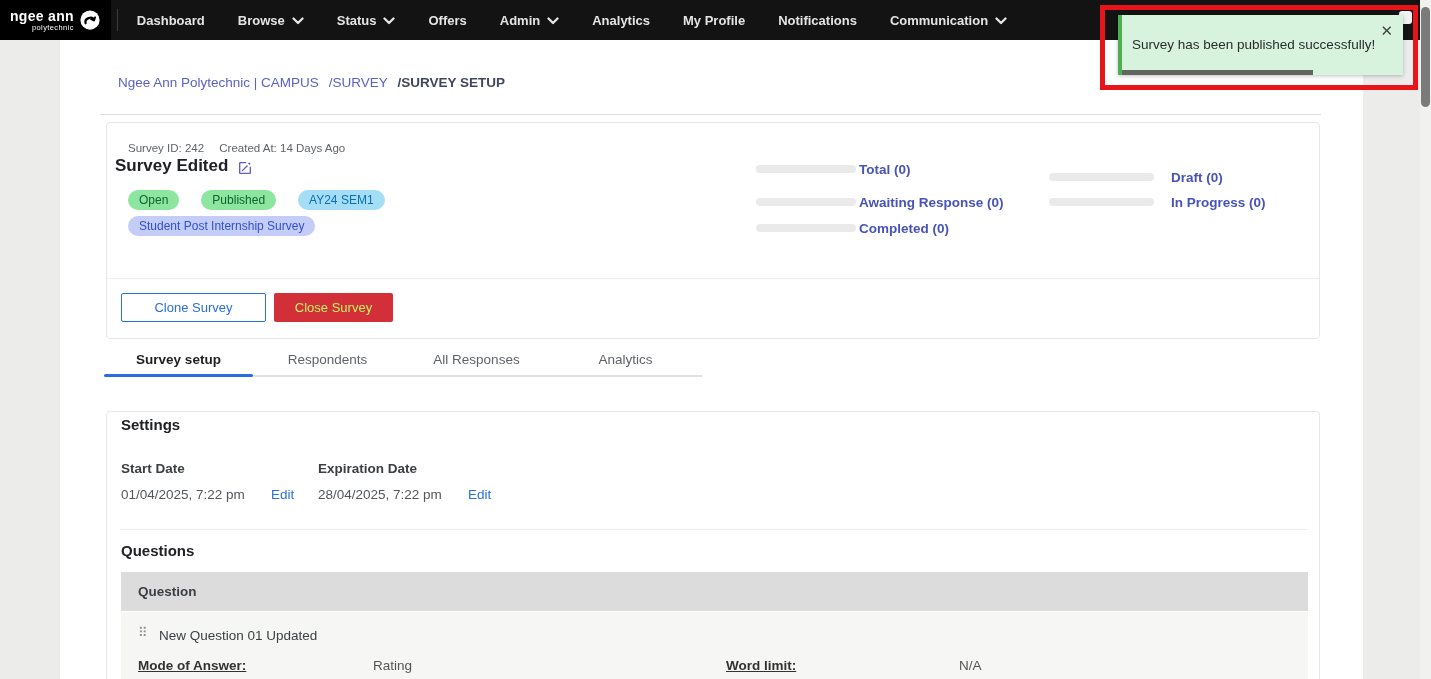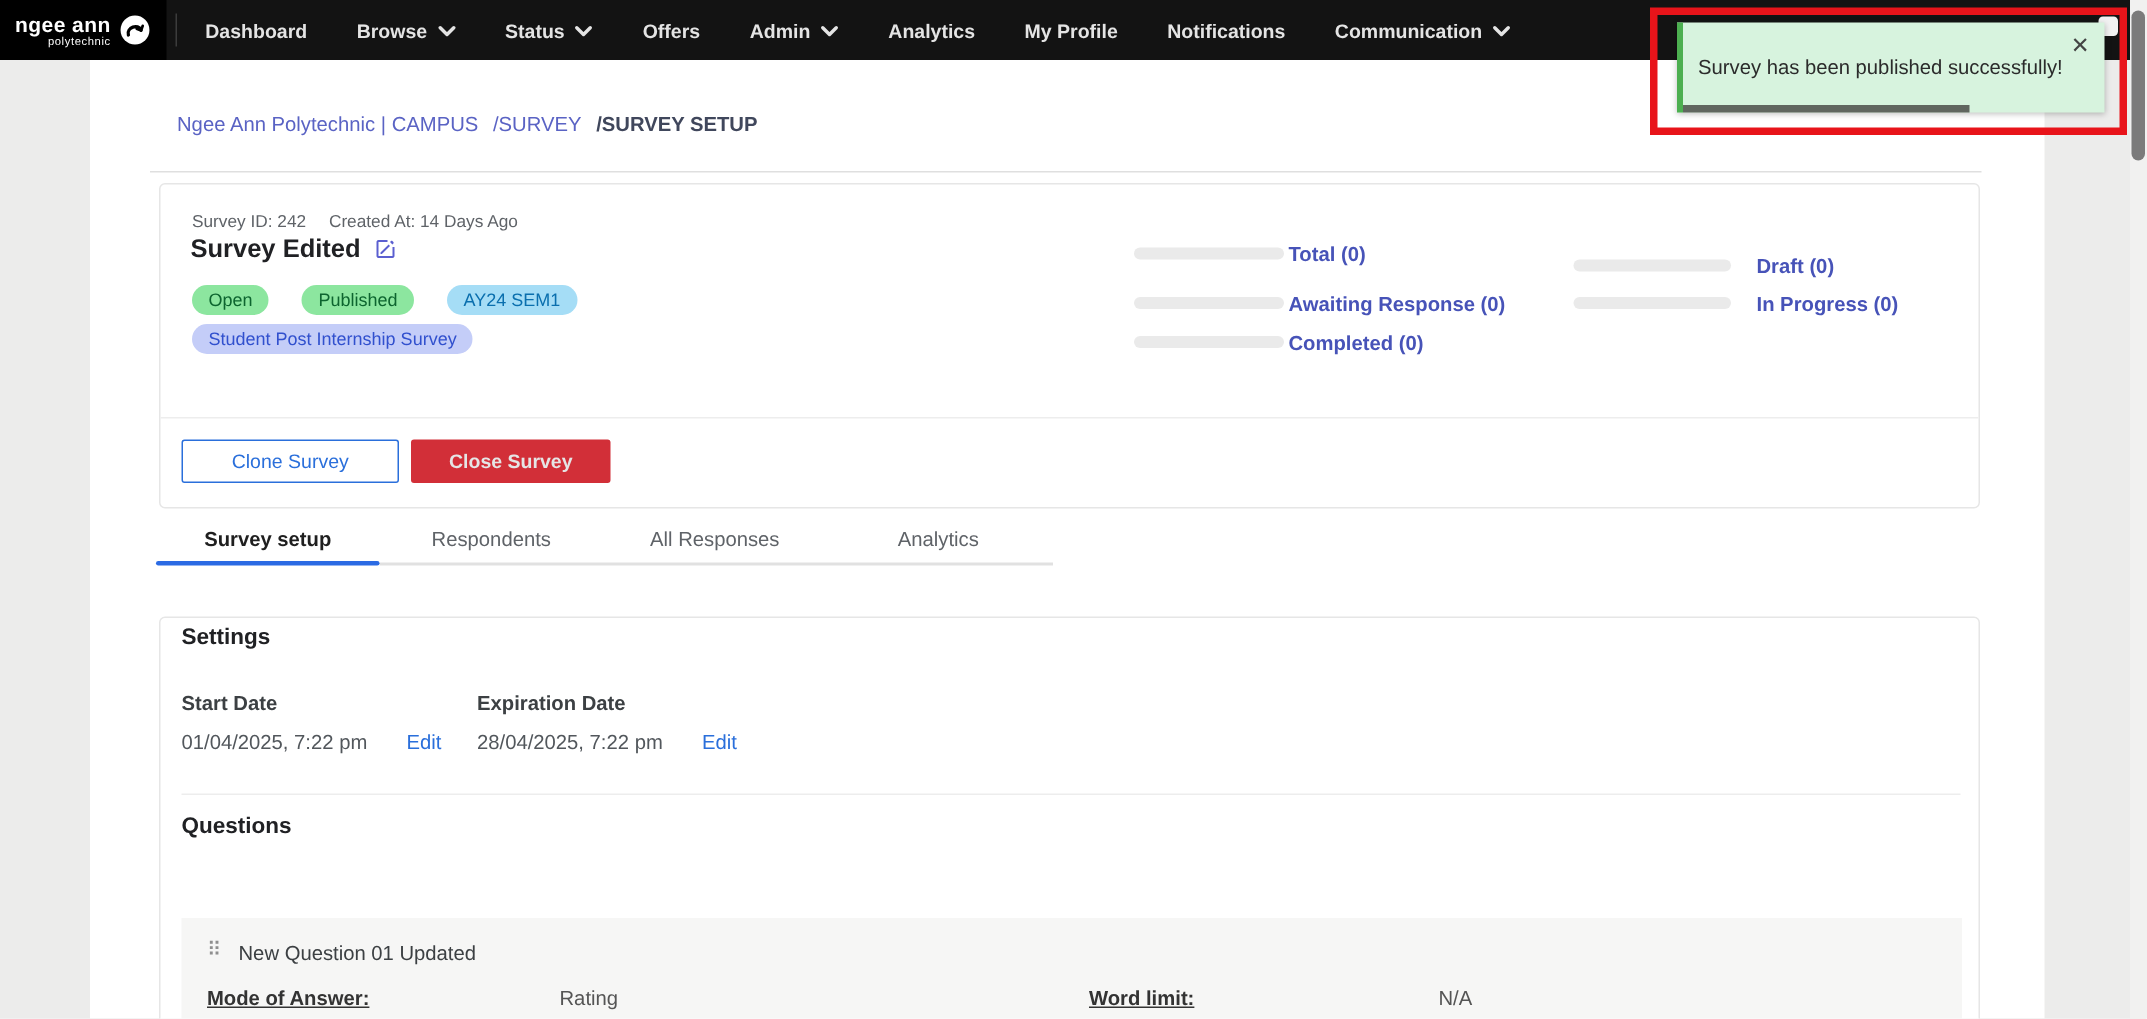--- a/index.html
+++ b/index.html
@@ -32,39 +32,39 @@
   .breadcrumb span { margin-right:6px; }
 
   .top-divider { position:absolute; left:100px; top:114px; width:1221px; height:1px; background:#dfdfdf; }
 
   .card { position:absolute; background:#fff; border:1px solid #e6e6e6; border-radius:4px; }
   .card1 { left:106px; top:122px; width:1214px; height:217px; }
   .card2 { left:106px; top:411px; width:1214px; height:285px; }
 
   .meta-row { position:absolute; left:21px; top:19px; font-size:11.5px; color:#5f6368; }
   .meta-row span { margin-right:12px; }
-  .survey-title-row { position:absolute; left:20px; top:33px; display:flex; align-items:center; gap:9px; }
+  .survey-title-row { position:absolute; left:8px; top:33px; display:flex; align-items:flex-end; gap:9px; }
   .survey-title { font-size:17px; font-weight:bold; color:#202124; }
   .edit-icon { cursor:pointer; display:flex; }
 
   .badge-row { position:absolute; left:21px; display:flex; gap:22px; }
   .badge { font-size:12px; font-weight:500; padding:3px 11px; border-radius:11px; white-space:nowrap; }
   .badge-green { background:#8ce69f; color:#0d652f; }
   .badge-blue  { background:#a5ddf6; color:#0a6fae; }
   .badge-lav   { background:#c4cdf8; color:#3150ce; }
 
   .statbar { position:absolute; width:100px; height:8px; border-radius:4px; background:#eaeaea; }
   .statbar.wide { width:105px; }
   .statlabel { position:absolute; font-size:13.5px; font-weight:bold; color:#4753b8; white-space:nowrap; }
 
   .card1-divider { position:absolute; left:0; top:155px; width:100%; height:1px; background:#ededed; }
 
   .btn { position:absolute; top:170px; height:29px; font-size:13px; display:flex; align-items:center; justify-content:center; cursor:pointer; border-radius:2px; }
   .btn-clone { left:14px; width:145px; background:#fff; border:1px solid #2a6fdb; color:#2a6fdb; }
-  .btn-close { left:167px; width:133px; background:#d22f38; color:#e5e5e5; font-weight:700; }
+  .btn-close { left:167px; width:119px; background:#d22f38; color:#bef264; font-weight:400; }
 
   
   .tab { position:absolute; top:346px; width:149px; height:28px; line-height:28px; text-align:center; font-size:13.5px; color:#5f6368; cursor:pointer; }
   .tab.active { font-weight:bold; color:#1f1f1f; }
   .tab-underline { position:absolute; left:104px; top:374px; width:149px; height:3px; background:#2b6be4; border-radius:2px; z-index:2; }
   .tab-baseline { position:absolute; left:253px; top:375px; width:449px; height:2px; background:#e1e1e1; }
 
   
   .sec-heading { position:absolute; font-size:15px; font-weight:bold; color:#202124; }
   .field-label { position:absolute; font-size:13.5px; font-weight:bold; color:#3c4043; }
@@ -214,20 +214,23 @@
     <div class="field-label" style="left:211px; top:49px;">Expiration Date</div>
     <div class="field-value" style="left:14px; top:75px;">01/04/2025, 7:22 pm</div>
     <div class="edit-link" style="left:164px; top:75px;">Edit</div>
     <div class="field-value" style="left:211px; top:75px;">28/04/2025, 7:22 pm</div>
     <div class="edit-link" style="left:361px; top:75px;">Edit</div>
 
     <div class="card2-divider"></div>
 
     <div class="sec-heading" style="left:14px; top:130px;">Questions</div>
 
+    <div class="q-header">
+      <span>Question</span>
+    </div>
 
     <div class="q-row">
       <span class="drag-handle">⠿</span>
       <span class="q-title">New Question 01 Updated</span>
       <span class="q-attr-label" style="left:17px;">Mode of Answer:</span>
       <span class="q-attr-value" style="left:252px;">Rating</span>
       <span class="q-attr-label" style="left:605px;">Word limit:</span>
       <span class="q-attr-value" style="left:838px;">N/A</span>
     </div>
   </div>

